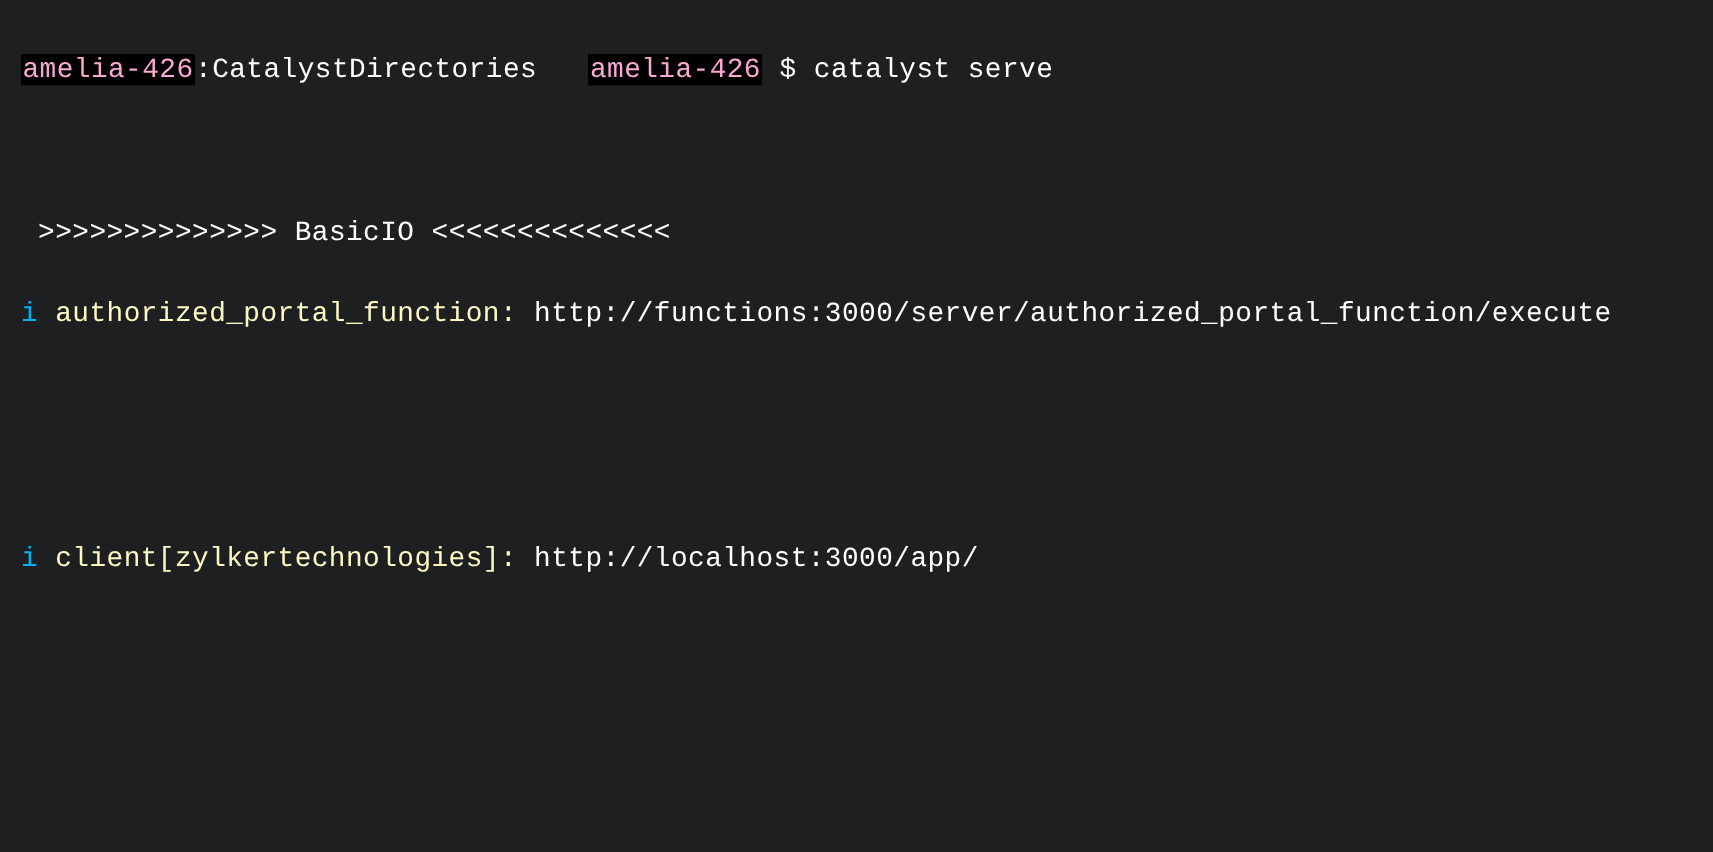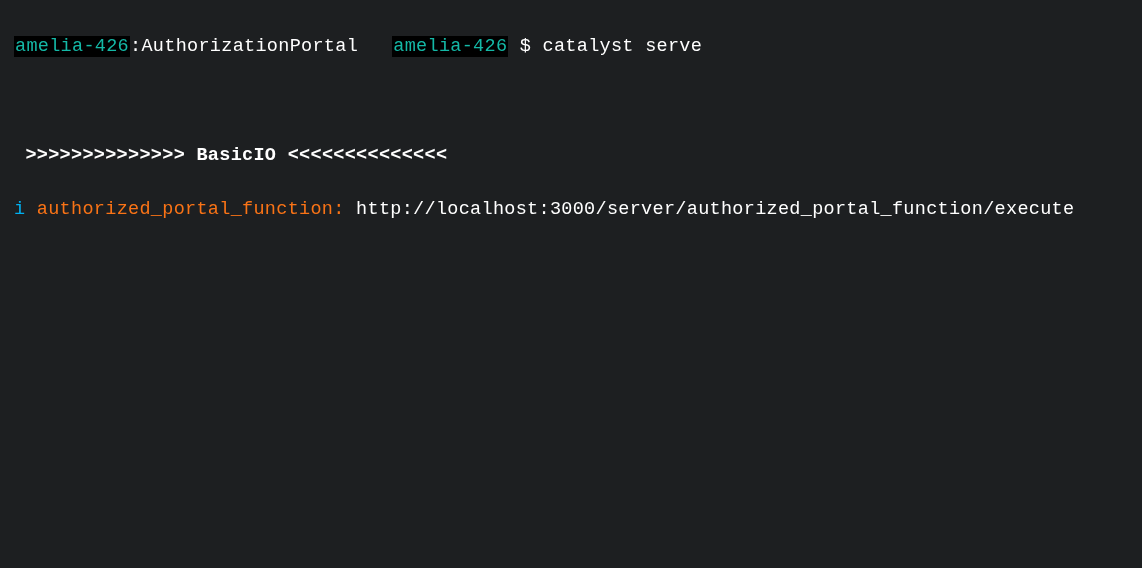--- a/index.html
+++ b/index.html
@@ -16,39 +16,40 @@
     overflow: hidden;
   }
   .term {
     padding: 6px 10px 0 14px;
     white-space: pre-wrap;
     word-break: break-all;
     letter-spacing: 0.3px;
   }
   .hl {
     background: #000000;
-    color: #14b8a6;
+    color: #f9a8d4;
     padding: 0 1px;
   }
   .bold {
-    font-weight: 700;
+    font-weight: 400;
   }
   .info-i {
     color: #00b0f0;
   }
   .cyan {
-    color: #f97316;
+    color: #fef9c3;
   }
 </style>
 </head>
 <body>
 
 <div class="term">
-<div><span class="hl">amelia-426</span><span>:</span><span>AuthorizationPortal</span>   <span class="hl">amelia-426</span> <span>$</span> <span>catalyst serve</span></div>
+<div><span class="hl">amelia-426</span><span>:</span><span>CatalystDirectories</span>   <span class="hl">amelia-426</span> <span>$</span> <span>catalyst serve</span></div>
 <div>&nbsp;</div>
 <div class="bold"> <span>&gt;&gt;&gt;&gt;&gt;&gt;&gt;&gt;&gt;&gt;&gt;&gt;&gt;&gt;</span> <span>BasicIO</span> <span>&lt;&lt;&lt;&lt;&lt;&lt;&lt;&lt;&lt;&lt;&lt;&lt;&lt;&lt;</span></div>
-<div><span class="info-i">i</span> <span class="cyan">authorized_portal_function:</span> <span>http://localhost:3000/server/authorized_portal_function/execute</span></div>
+<div><span class="info-i">i</span> <span class="cyan">authorized_portal_function:</span> <span>http://functions:3000/server/authorized_portal_function/execute</span></div>
 <div>&nbsp;</div>
 <div>&nbsp;</div>
+<div><span class="info-i">i</span> <span class="cyan">client[zylkertechnologies]:</span> <span>http://localhost:3000/app/</span></div>
 <div>&nbsp;</div>
 
 
 </div>
 
 </body></html>

